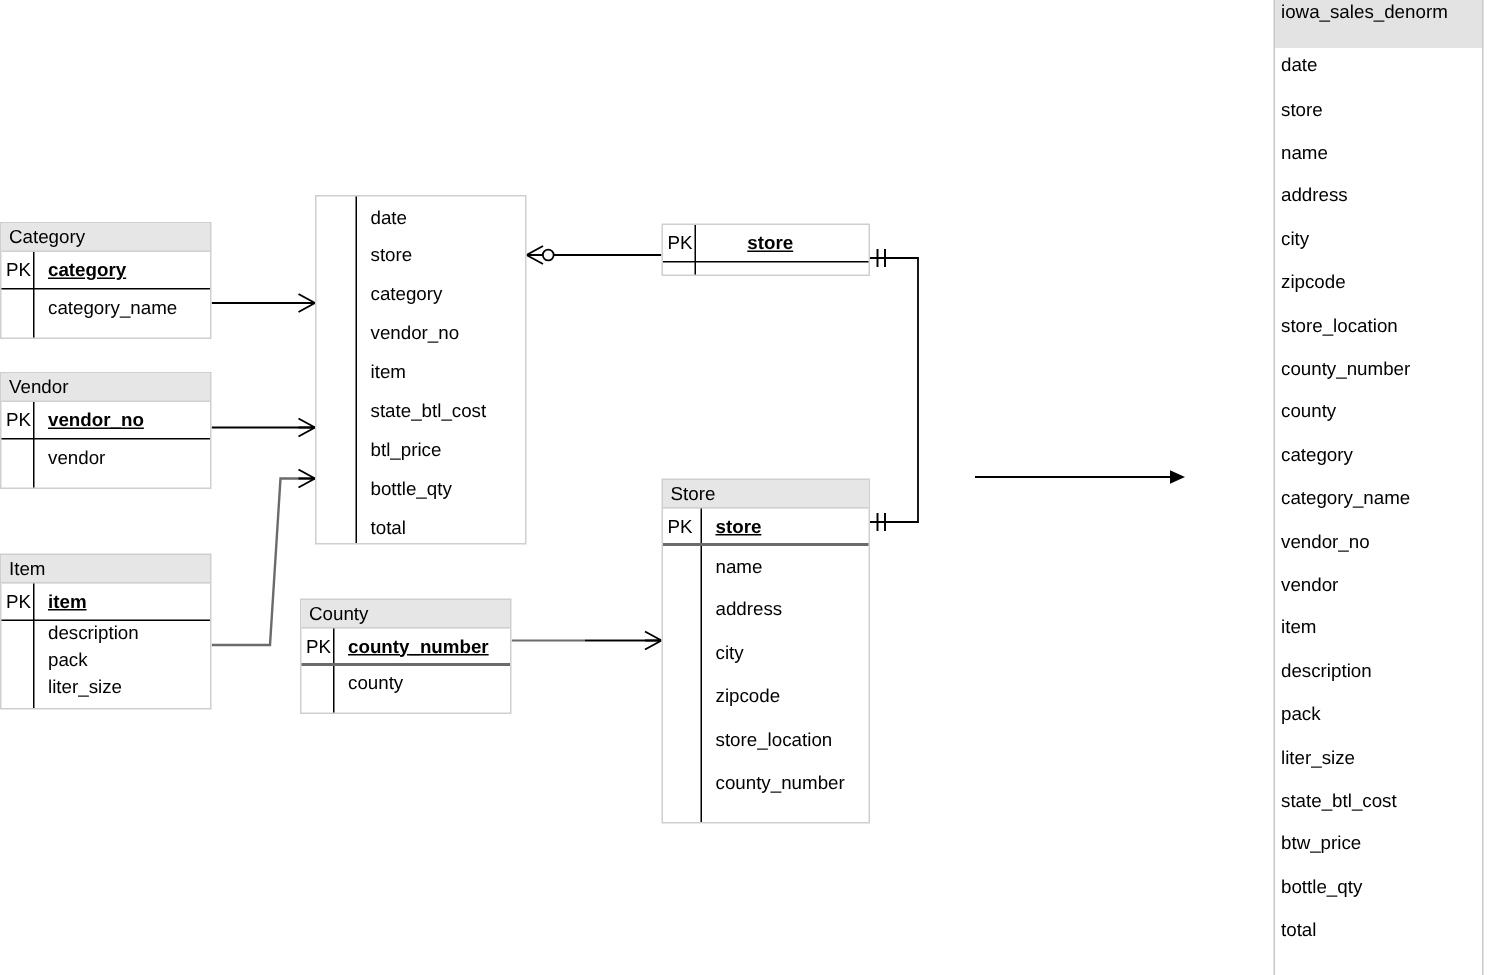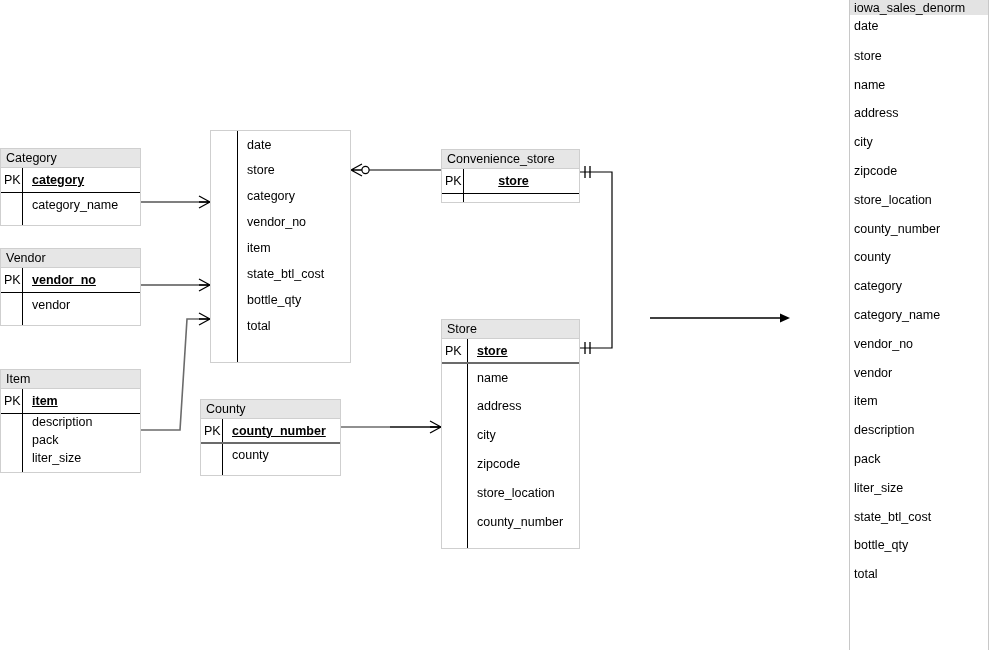--- a/index.html
+++ b/index.html
@@ -113,21 +113,21 @@
     height: 650px;
     box-sizing: border-box;
     background: #ffffff;
     border-left: 1px solid #c8c8c8;
     border-right: 1px solid #c8c8c8;
     overflow: hidden;
     font-size: 12.5px;
   }
   #denorm-panel .panel-title {
     box-sizing: border-box;
-    height: 15px;
+    height: 32px;
     line-height: 17px;
     background: #e3e3e3;
     padding-left: 4px;
     white-space: nowrap;
     font-size: 12.5px;
     color: #000;
   }
   #denorm-panel .panel-list {
     padding-left: 4px;
   }
@@ -273,20 +273,24 @@
       <div class="row" style="height:26px;">
         <span class="pk" style="width:27px; flex:0 0 27px;"></span>
         <span class="attr">item</span>
       </div>
       <div class="row" style="height:26px;">
         <span class="pk" style="width:27px; flex:0 0 27px;"></span>
         <span class="attr">state_btl_cost</span>
       </div>
       <div class="row" style="height:26px;">
         <span class="pk" style="width:27px; flex:0 0 27px;"></span>
+        <span class="attr">btl_price</span>
+      </div>
+      <div class="row" style="height:26px;">
+        <span class="pk" style="width:27px; flex:0 0 27px;"></span>
         <span class="attr">bottle_qty</span>
       </div>
       <div class="row" style="height:26px;">
         <span class="pk" style="width:27px; flex:0 0 27px;"></span>
         <span class="attr">total</span>
       </div>
     </div>
   </div>
 
   <div class="entity" style="left:200px; top:399px; width:141px;">
@@ -299,21 +303,20 @@
       </div>
       <div class="pk-sep" style="top:23px;"></div>
       <div class="row" style="height:25px;">
         <span class="pk"></span>
         <span class="attr">county</span>
       </div>
     </div>
   </div>
 
   <div class="entity" style="left:441px; top:149px; width:139px;">
-    <div class="entity-title">Convenience_store</div>
     <div class="entity-body" style="height:33px;">
       <div class="divider" style="left:21px;"></div>
       <div class="row keyrow centered" style="height:24px;">
         <span class="pk">PK</span>
         <span class="attr">store</span>
       </div>
       <div class="pk-sep thin" style="top:24px;"></div>
       <div class="row" style="height:9px;">
         <span class="pk"></span>
         <span class="attr"></span>
@@ -371,18 +374,19 @@
       <div class="panel-item">county</div>
       <div class="panel-item">category</div>
       <div class="panel-item">category_name</div>
       <div class="panel-item">vendor_no</div>
       <div class="panel-item">vendor</div>
       <div class="panel-item">item</div>
       <div class="panel-item">description</div>
       <div class="panel-item">pack</div>
       <div class="panel-item">liter_size</div>
       <div class="panel-item">state_btl_cost</div>
+      <div class="panel-item">btw_price</div>
       <div class="panel-item">bottle_qty</div>
       <div class="panel-item">total</div>
     </div>
   </div>
 
 </div>
 
 </body></html>

